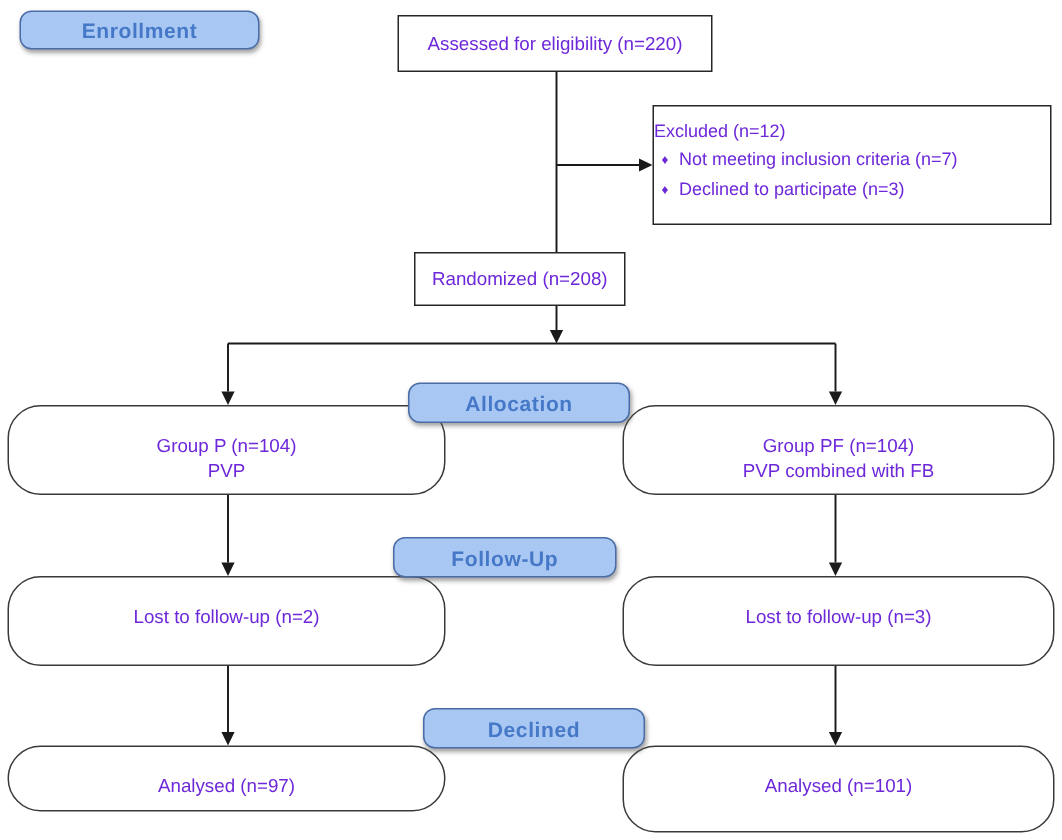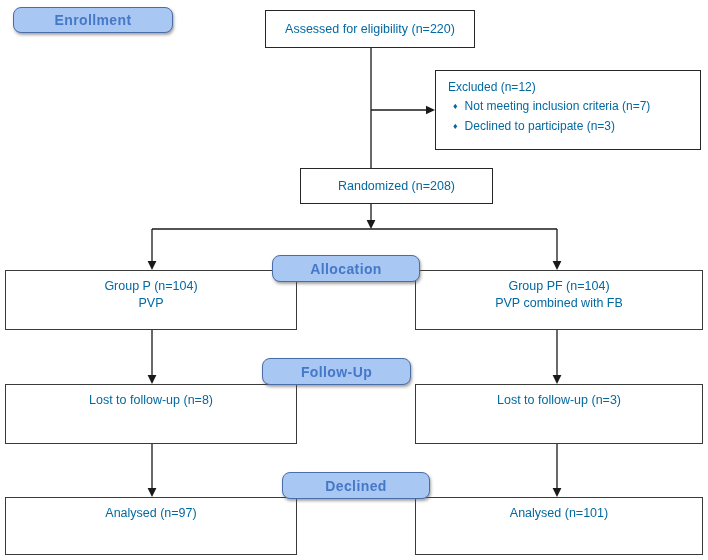--- a/index.html
+++ b/index.html
@@ -14,37 +14,37 @@
   .connectors {
     position: absolute;
     left: 0; top: 0;
     z-index: 1;
   }
   .box {
     position: absolute;
     background: #ffffff;
     border: 1px solid #3a3a3a;
     box-sizing: border-box;
-    color: #0369a1;
+    color: #6d28d9;
     font-size: 12.5px;
     z-index: 2;
     text-align: center;
   }
   .box.heavy { border-width: 1.4px; border-color: #262626; }
   .box.center-v {
     display: flex;
     flex-direction: column;
     align-items: center;
     justify-content: center;
   }
-  .box.top-text { padding-top: 7px; }
+  .box.top-text { padding-top: 18px; border-radius: 22px; }
   .box .line { line-height: 17px; }
   .excluded-box {
     text-align: left;
-    padding: 7px 10px 6px 12px;
+    padding: 7px 10px 6px 0;
     font-size: 12px;
   }
   .excluded-box .ex-title { line-height: 19px; }
   .excluded-box .ex-item {
     display: flex;
     align-items: baseline;
     line-height: 19px;
   }
   .excluded-box .bullet {
     font-size: 9px;
@@ -106,43 +106,43 @@
     <div class="ex-item">
       <span class="bullet">♦</span>
       <span>Not meeting inclusion criteria (n=7)</span>
     </div>
     <div class="ex-item">
       <span class="bullet">♦</span>
       <span>Declined to participate (n=3)</span>
     </div>
   </div>
 
-  <div class="box heavy center-v" style="left:300px; top:168px; width:193px; height:36px;">
+  <div class="box heavy center-v" style="left:276px; top:168px; width:141px; height:36px;">
     <div class="line">Randomized (n=208)</div>
   </div>
 
   <div class="box top-text" style="left:5px; top:270px; width:292px; height:60px;">
     <div class="line">Group P (n=104)</div>
     <div class="line">PVP</div>
   </div>
 
   <div class="box top-text" style="left:415px; top:270px; width:288px; height:60px;">
     <div class="line">Group PF (n=104)</div>
     <div class="line">PVP combined with FB</div>
   </div>
 
   <div class="box top-text" style="left:5px; top:384px; width:292px; height:60px;">
-    <div class="line">Lost to follow-up (n=8)</div>
+    <div class="line">Lost to follow-up (n=2)</div>
   </div>
 
   <div class="box top-text" style="left:415px; top:384px; width:288px; height:60px;">
     <div class="line">Lost to follow-up (n=3)</div>
   </div>
 
-  <div class="box top-text" style="left:5px; top:497px; width:292px; height:58px;">
+  <div class="box top-text" style="left:5px; top:497px; width:292px; height:44px;">
     <div class="line">Analysed (n=97)</div>
   </div>
 
   <div class="box top-text" style="left:415px; top:497px; width:288px; height:58px;">
     <div class="line">Analysed (n=101)</div>
   </div>
 
   <div class="stage" style="left:13px; top:7px; width:160px; height:26px;">Enrollment</div>
 
   <div class="stage" style="left:272px; top:255px; width:148px; height:27px;">Allocation</div>

